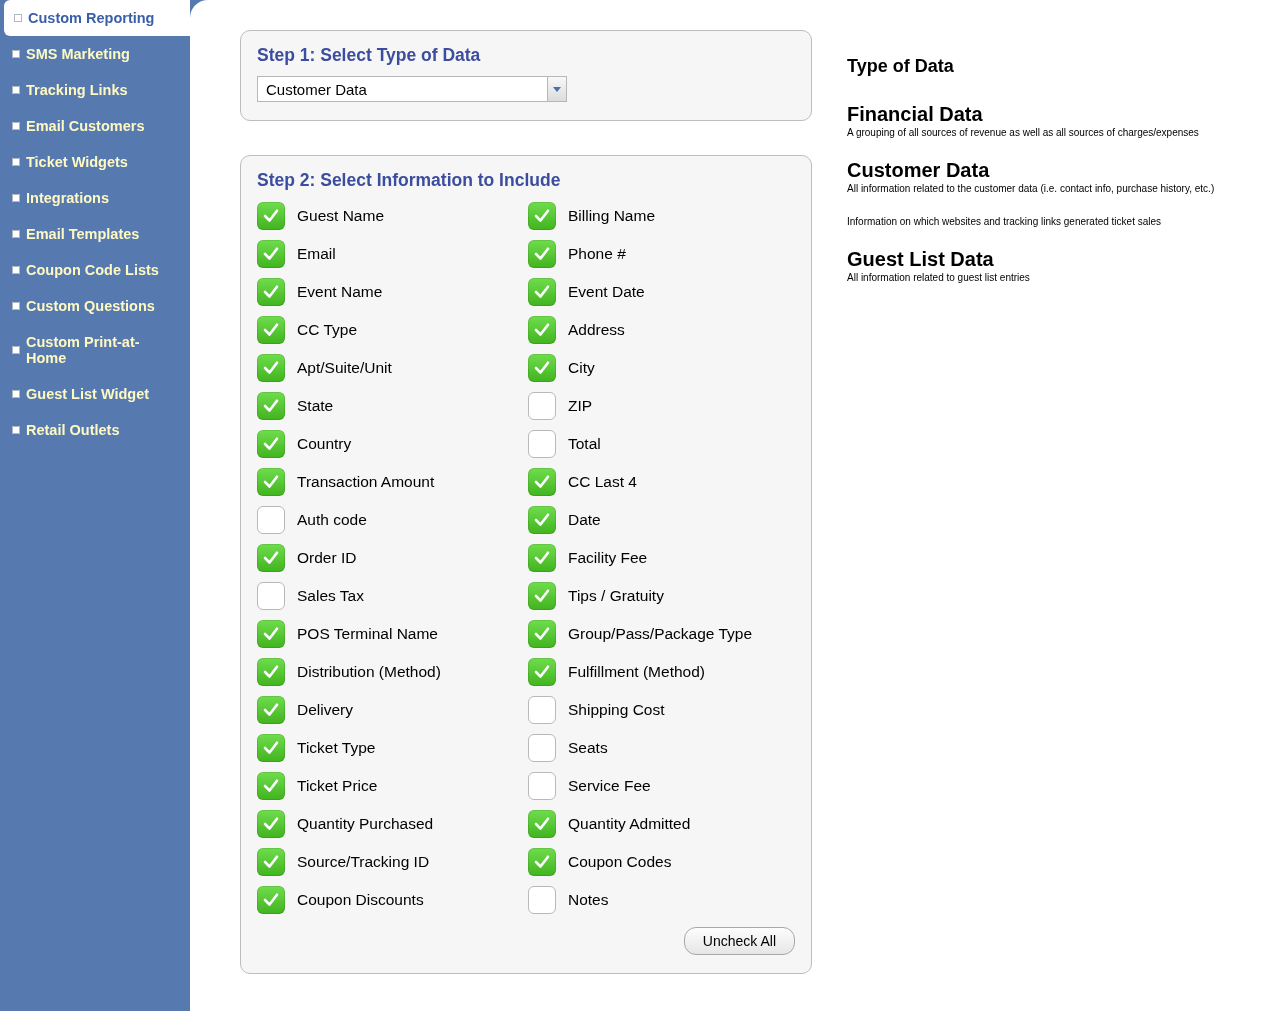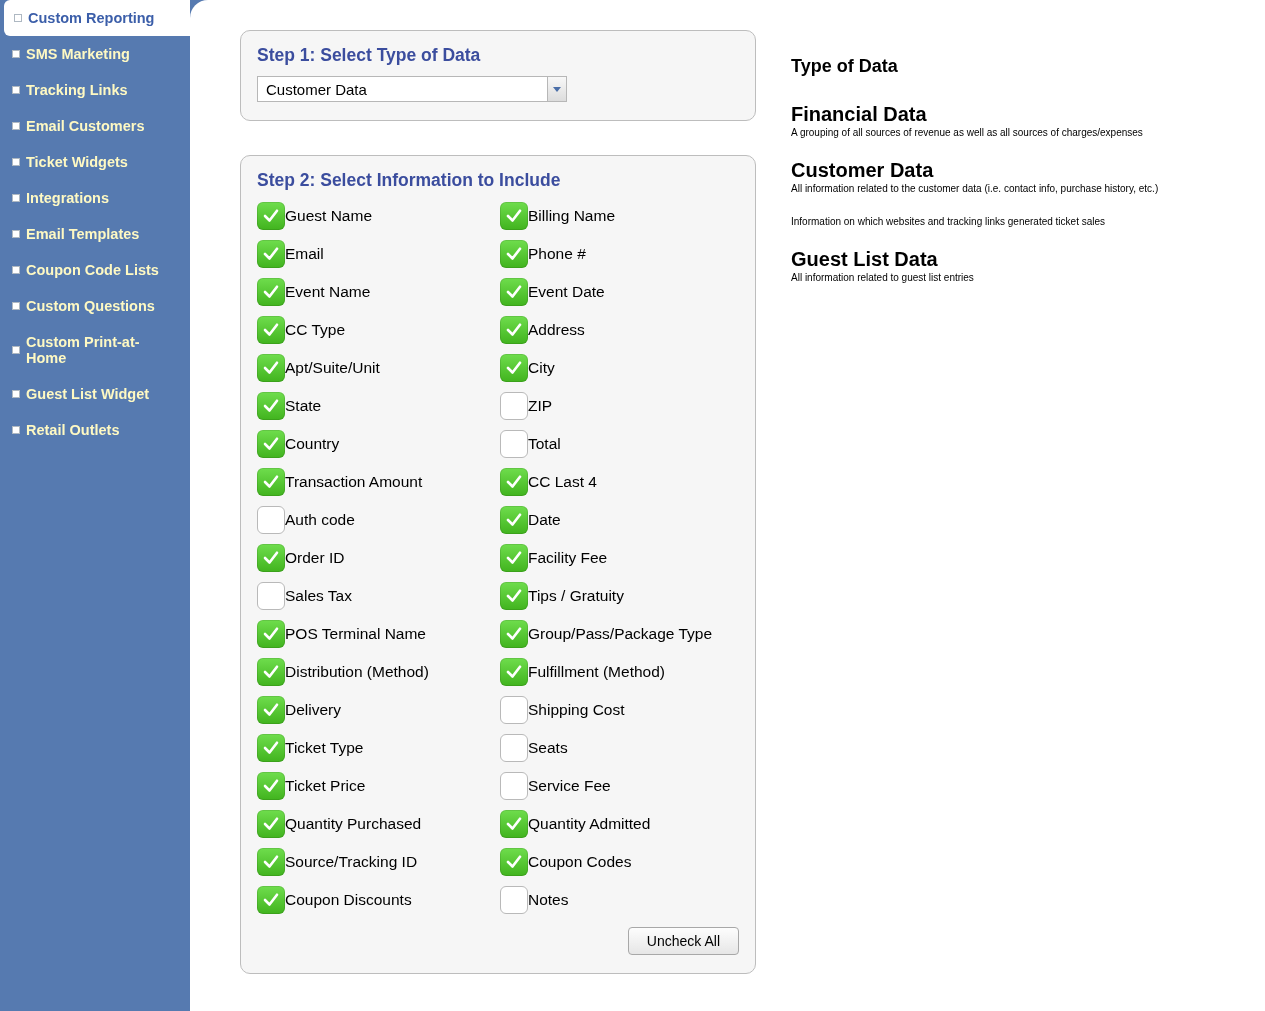--- a/index.html
+++ b/index.html
@@ -47,21 +47,21 @@
   .content-wrap {
     flex: 1;
     background: #fff;
     border-radius: 18px 0 0 0;
     margin-top: 0px;
     padding: 30px 10px 30px 50px;
     display: flex;
     gap: 35px;
   }
   .main-col {
-    width: 516px;
+    width: 572px;
     flex-shrink: 0;
   }
   .panel {
     border: 1px solid #bdbdbd;
     border-radius: 10px;
     background: #f6f6f6;
     padding: 14px 16px 18px 16px;
     margin-bottom: 34px;
   }
   .panel-title {
@@ -103,21 +103,21 @@
   }
   .checks {
     display: grid;
     grid-template-columns: 1fr 1fr;
     gap: 8px 4px;
     margin-top: 6px;
   }
   .check-item {
     display: flex;
     align-items: center;
-    gap: 0;
+    gap: 12px;
     min-height: 30px;
   }
   .cbox {
     width: 28px;
     height: 28px;
     border-radius: 6px;
     flex-shrink: 0;
     display: flex;
     align-items: center;
     justify-content: center;
@@ -137,21 +137,21 @@
     color: #000;
   }
   .panel-footer {
     display: flex;
     justify-content: flex-end;
     margin-top: 12px;
   }
   .btn {
     background: linear-gradient(#fdfdfd,#e6e6e6);
     border: 1px solid #a8a8a8;
-    border-radius: 4px;
+    border-radius: 12px;
     padding: 5px 18px;
     font-size: 14px;
     cursor: pointer;
   }
   .info-col {
     flex: 1;
     padding-top: 26px;
     padding-right: 20px;
   }
   .info-title {

